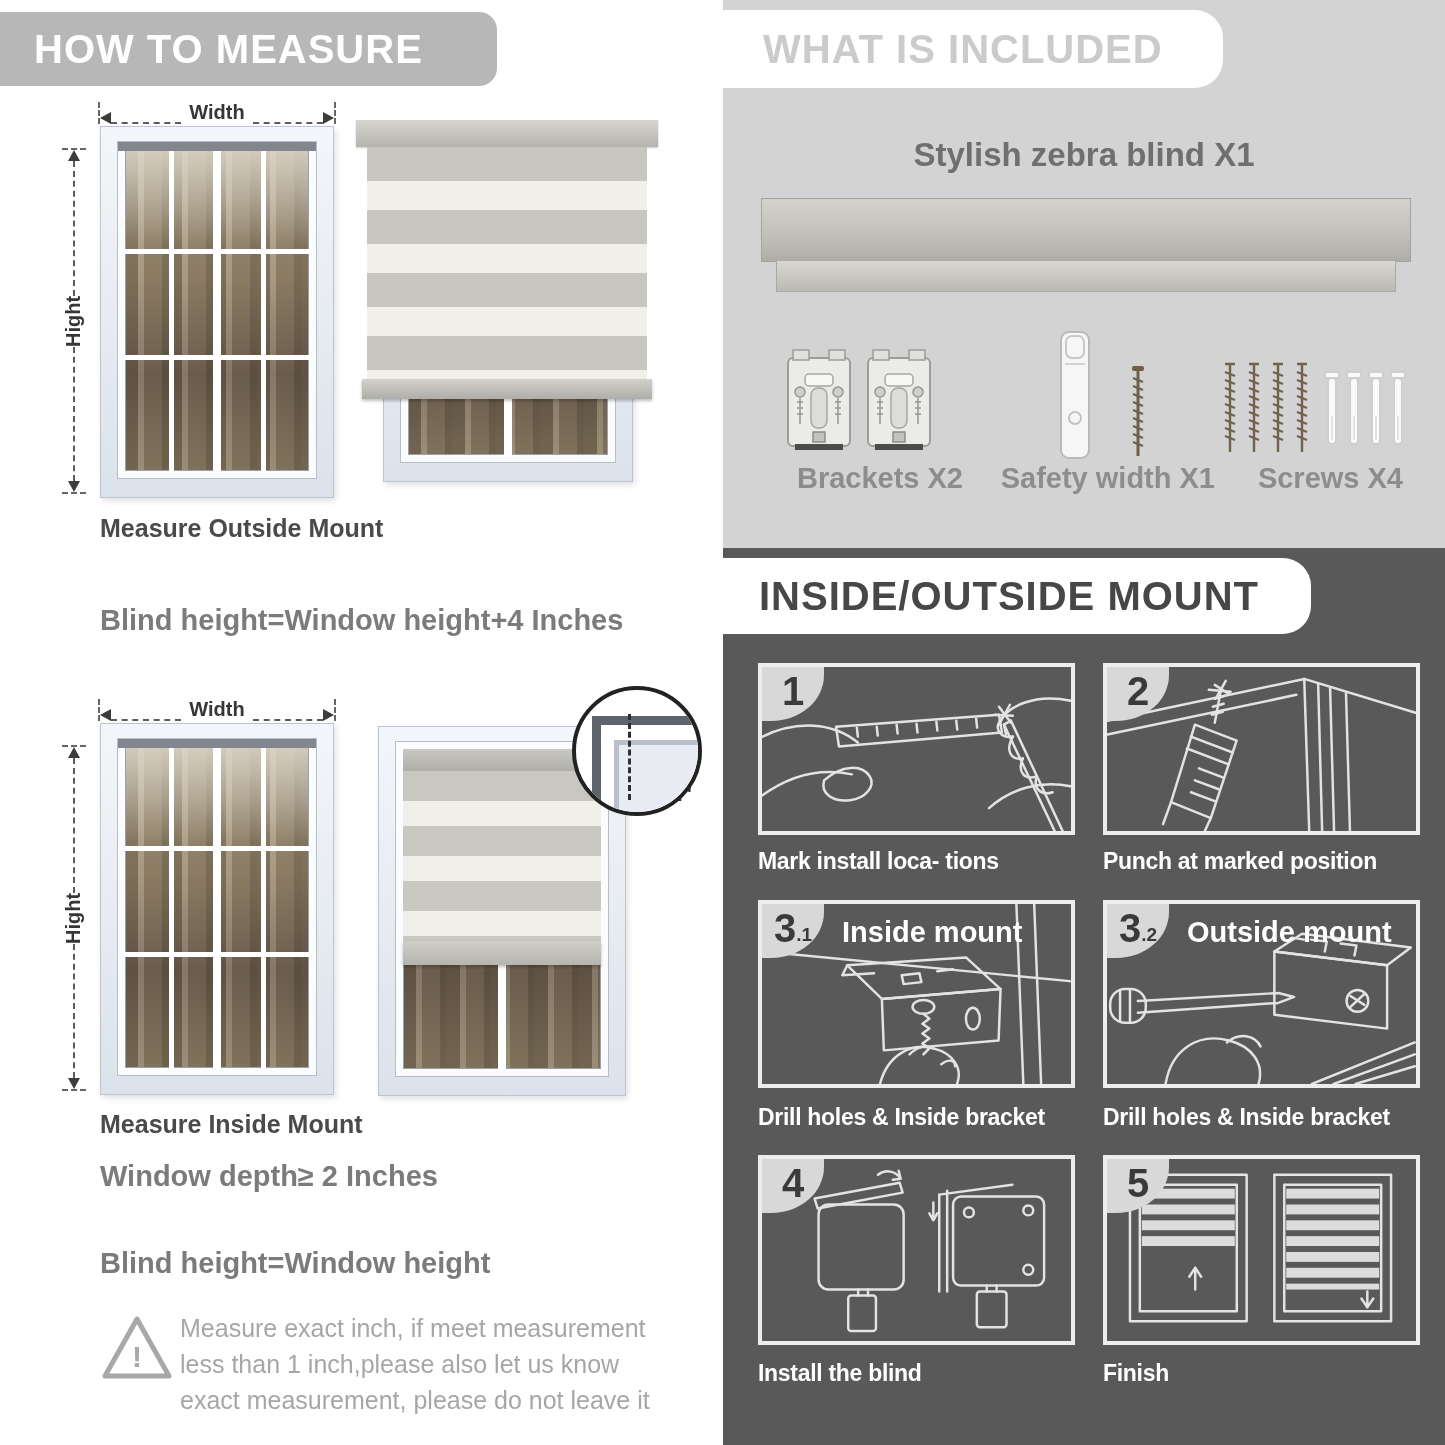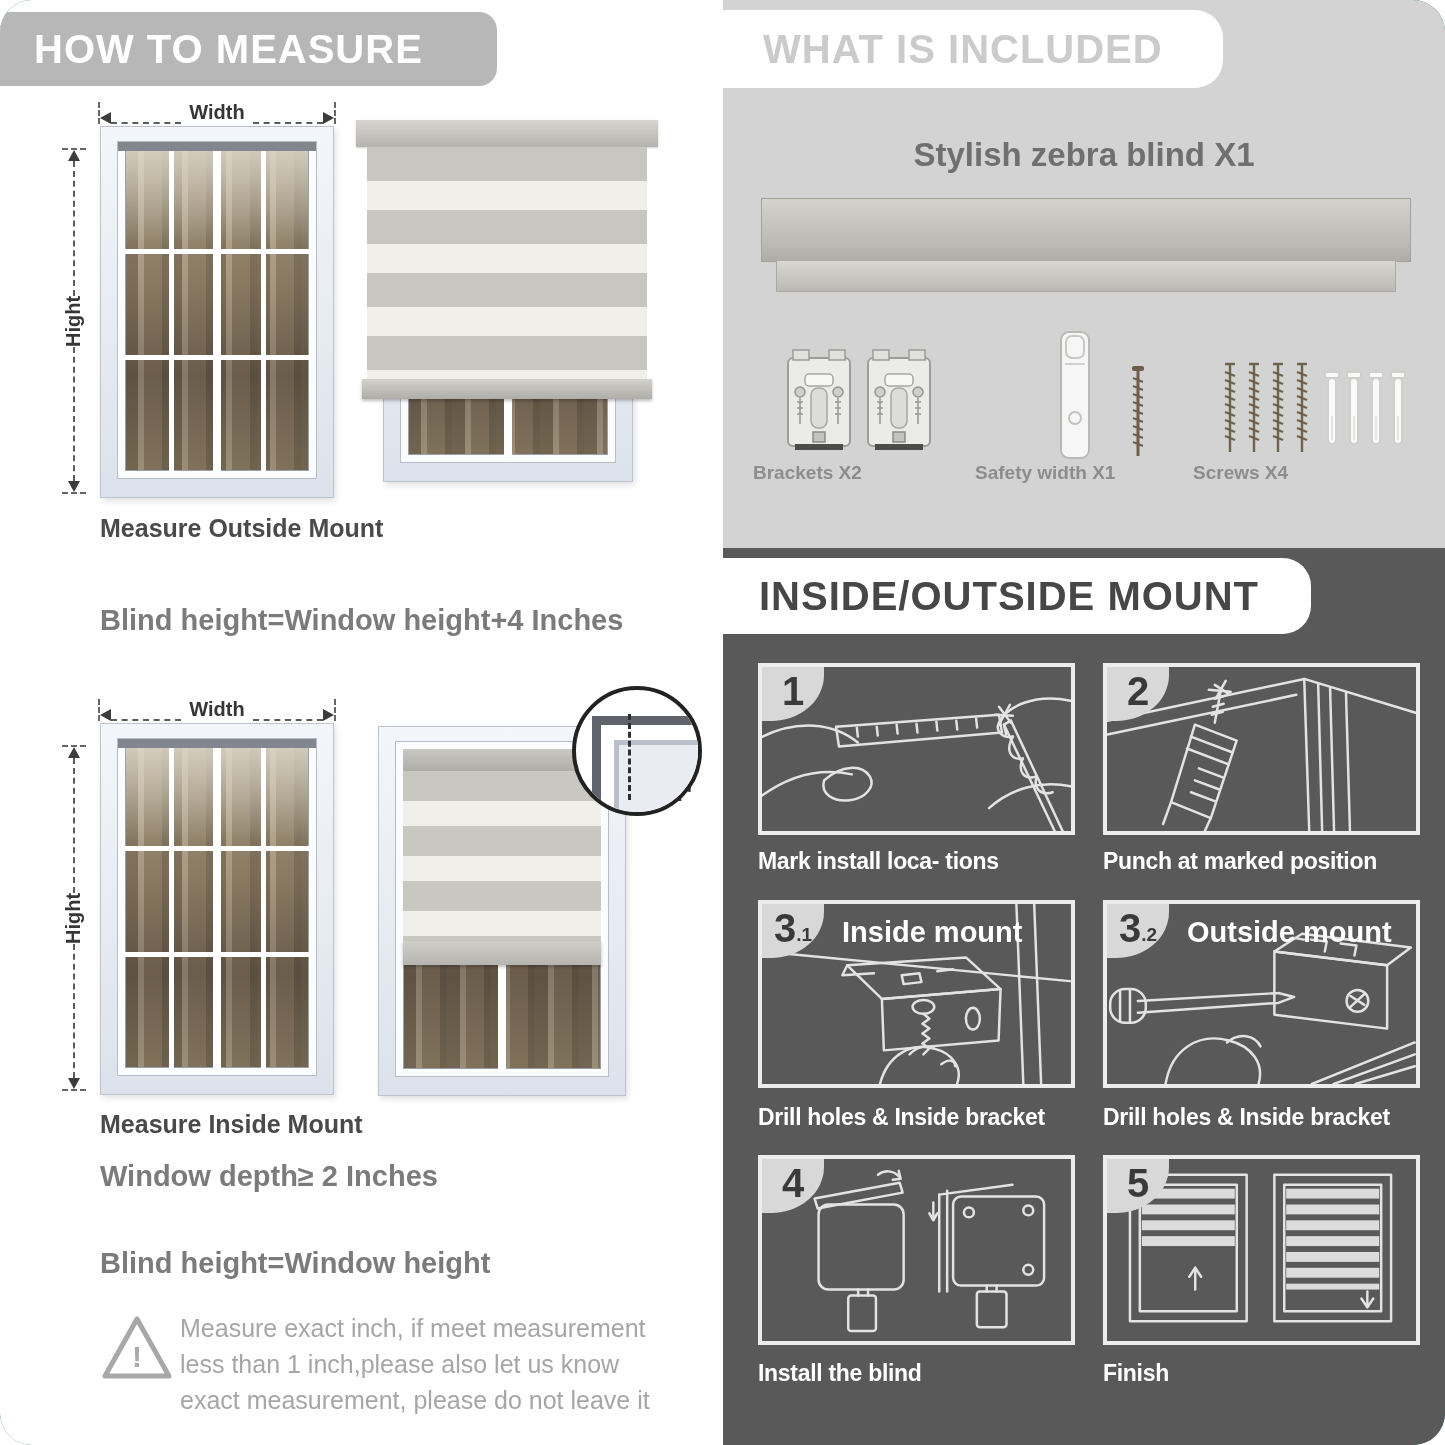--- a/index.html
+++ b/index.html
@@ -1,17 +1,17 @@
 <!DOCTYPE html>
 <html><head>
 <meta charset="utf-8">
 <style>
   html,body{margin:0;padding:0;background:#fff;}
   .page{position:relative;width:1445px;height:1445px;background:#0f766e;overflow:hidden;
-        font-family:"Liberation Sans", sans-serif;border-radius:32px;}
+        font-family:"Liberation Sans", sans-serif;}
   section{position:absolute;}
   .col-left{left:0;top:0;width:723px;height:1445px;background:#ffffff;}
   .col-rt{left:723px;top:0;width:722px;height:548px;background:#d3d3d3;}
   .col-rb{left:723px;top:548px;width:722px;height:897px;background:#595959;}
 
   .bar{position:absolute;display:flex;align-items:center;font-weight:bold;letter-spacing:1px;}
   .bar-htm{left:0;top:12px;width:497px;height:74px;background:#b7b7b7;border-radius:0 18px 18px 0;
            color:#fff;font-size:40px;padding-left:34px;box-sizing:border-box;}
   .bar-wii{left:0;top:10px;width:500px;height:78px;background:#fff;border-radius:0 28px 28px 0;
            color:#cbcbcb;font-size:40px;padding-left:40px;box-sizing:border-box;}
@@ -82,21 +82,21 @@
   .warn-tri{position:absolute;}
   .warn-tri .mark{position:absolute;left:0;right:0;top:26px;text-align:center;font-size:30px;font-weight:bold;color:#a8a8a8;}
 
   
   .product-label{position:absolute;left:0;top:136px;width:722px;text-align:center;
                  font-size:33px;font-weight:bold;color:#6f6f6f;}
   .headrail-top{position:absolute;left:38px;top:198px;width:648px;height:62px;
       background:linear-gradient(180deg,#d3d2cd,#bcbbb5 70%,#adaca6);border:1px solid #a3a29c;}
   .headrail-bot{position:absolute;left:53px;top:261px;width:618px;height:30px;
       background:linear-gradient(180deg,#d8d7d2,#bab9b3);border:1px solid #a9a8a2;border-top:none;}
-  .inc-label{position:absolute;top:462px;font-size:19px;font-weight:bold;color:#8d8d8d;text-align:left;}
+  .inc-label{position:absolute;top:462px;font-size:29px;font-weight:bold;color:#8d8d8d;text-align:right;}
 
   
   .panel{position:absolute;width:317px;border:4px solid #ededed;box-sizing:border-box;overflow:hidden;}
   .panel svg{display:block;width:100%;height:100%;}
   .badge{position:absolute;top:0;left:0;width:62px;height:54px;background:#d8d8d8;
          border-radius:0 0 85% 0;display:flex;justify-content:center;z-index:5;}
   .badge .n{font-size:40px;font-weight:bold;color:#3a3a3a;line-height:48px;}
   .badge .s{font-size:19px;font-weight:bold;color:#3a3a3a;line-height:62px;}
   .ptitle{position:absolute;left:80px;top:12px;color:#fff;font-weight:bold;font-size:29px;z-index:5;white-space:nowrap;}
   .caption{position:absolute;color:#fff;font-weight:bold;font-size:23px;white-space:nowrap;letter-spacing:-0.3px;}

